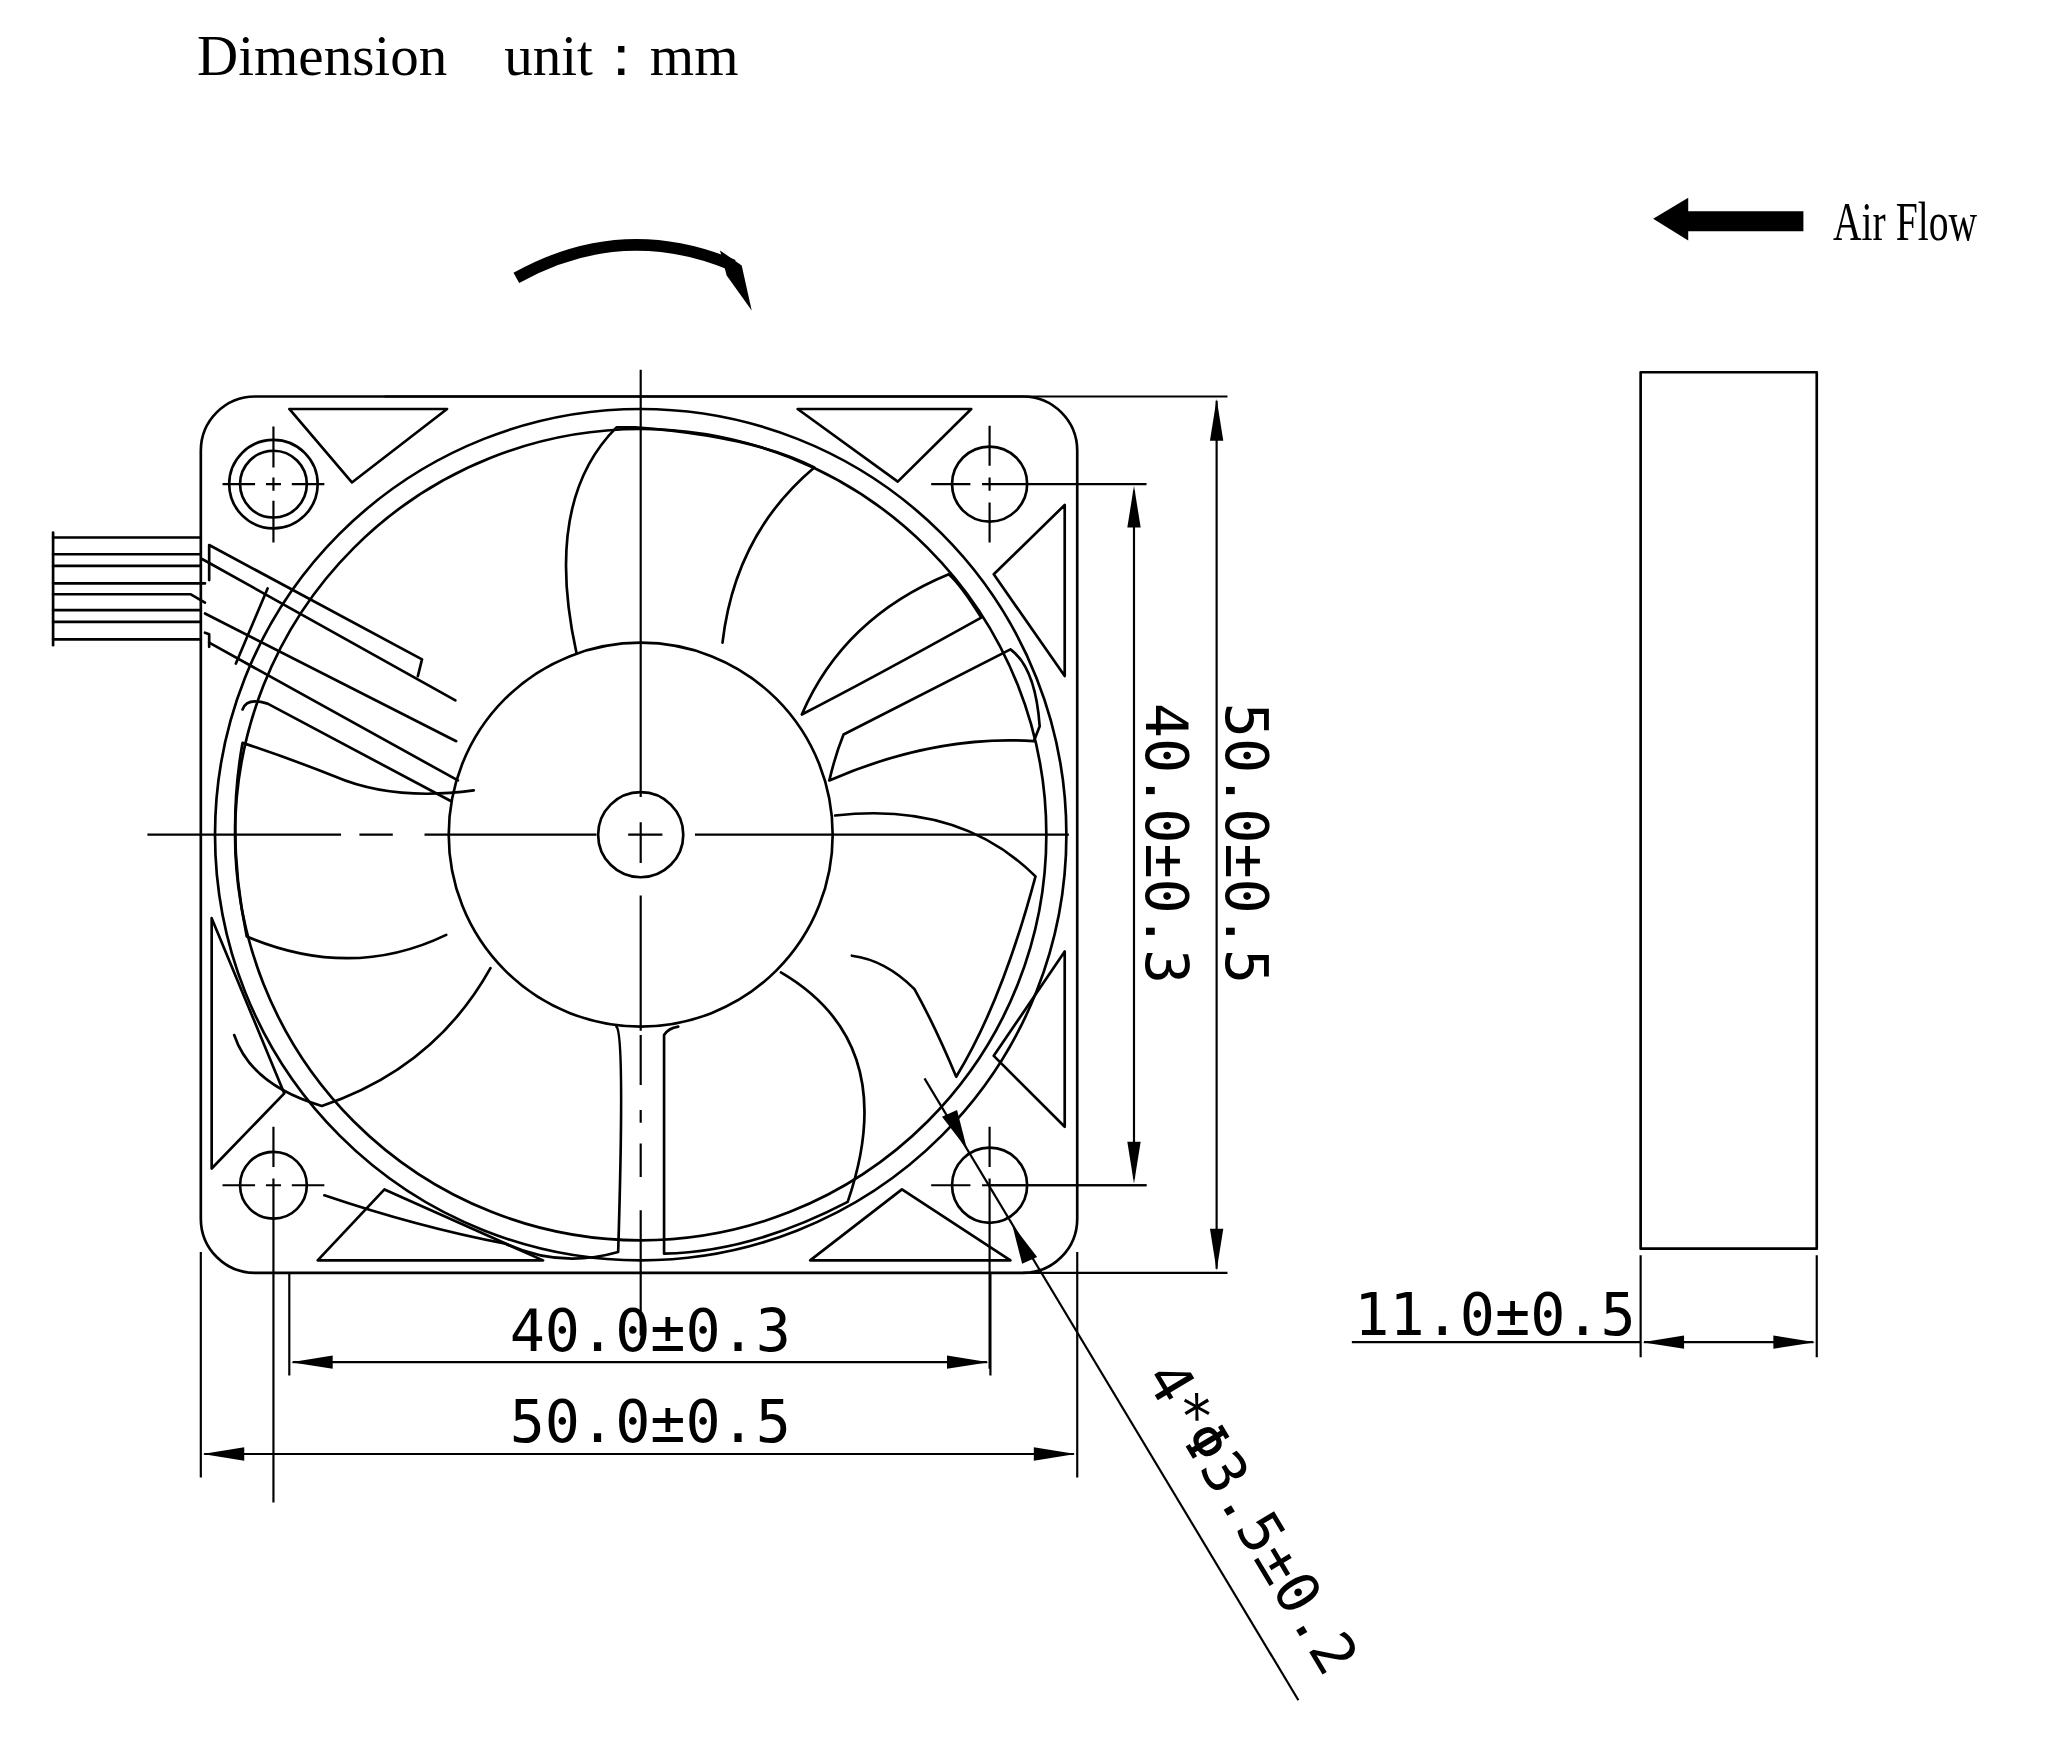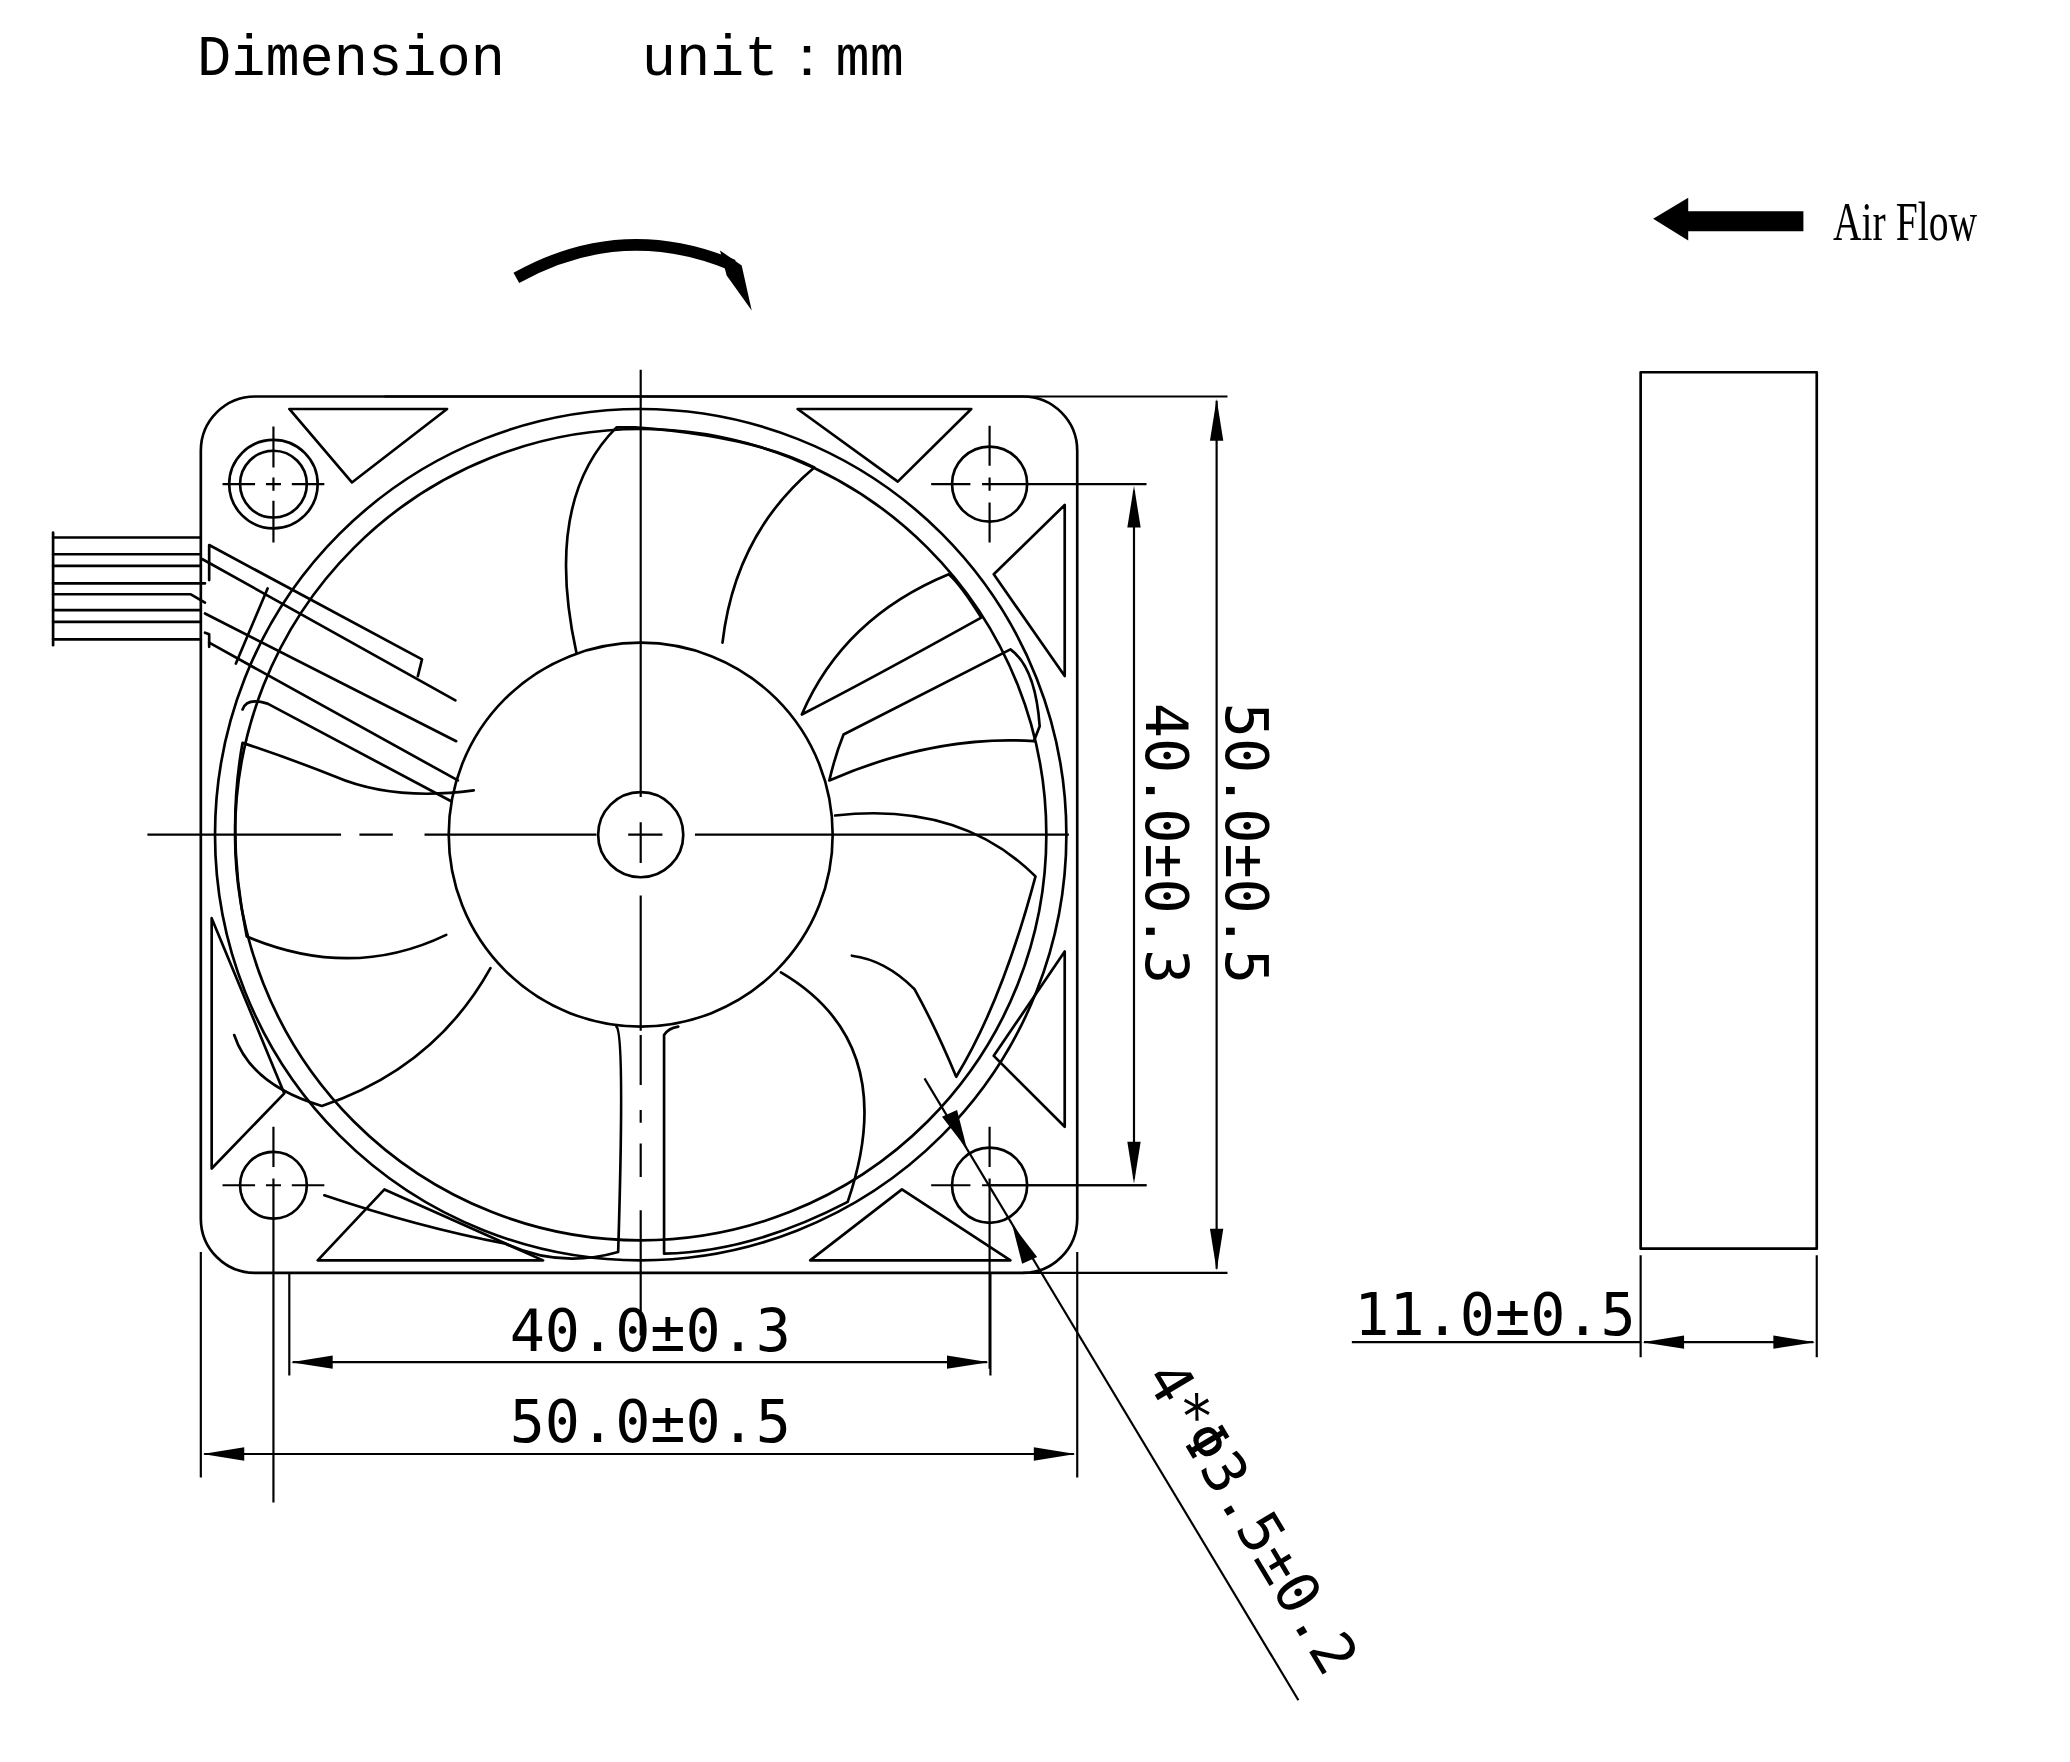--- a/index.html
+++ b/index.html
@@ -1,20 +1,20 @@
 <!DOCTYPE html>
 <html style="font-size:13.4px"><head>
 <meta charset="utf-8">
 <style>
   html, body { margin: 0; padding: 0; background: #ffffff; }
   body { width: 2071px; height: 1762px; position: relative; overflow: hidden; }
   #drawing { position: absolute; left: 0; top: 0; width: 2071px; height: 1762px; }
   .title {
     position: absolute; left: 197px; top: 18.4px;
-    font-family: Liberation Mono, monospace; font-size: 57px; color: #000;
+    font-family: Liberation Serif, serif; font-size: 57px; color: #000;
     white-space: pre; letter-spacing: 0px;
   }
   .airflow-label {
     position: absolute; left: 1833px; top: 190px;
     font-family: "Liberation Serif", serif; font-size: 55px; color: #000;
     transform: scaleX(0.72); transform-origin: left top; white-space: pre;
   }
   .ln { fill: none; stroke: #000; stroke-width: 3.2; stroke-linecap: round; stroke-linejoin: round; }
   .thin { fill: none; stroke: #000; stroke-width: 2.6; stroke-linecap: butt; }
   .fillk { fill: #000; stroke: none; }

